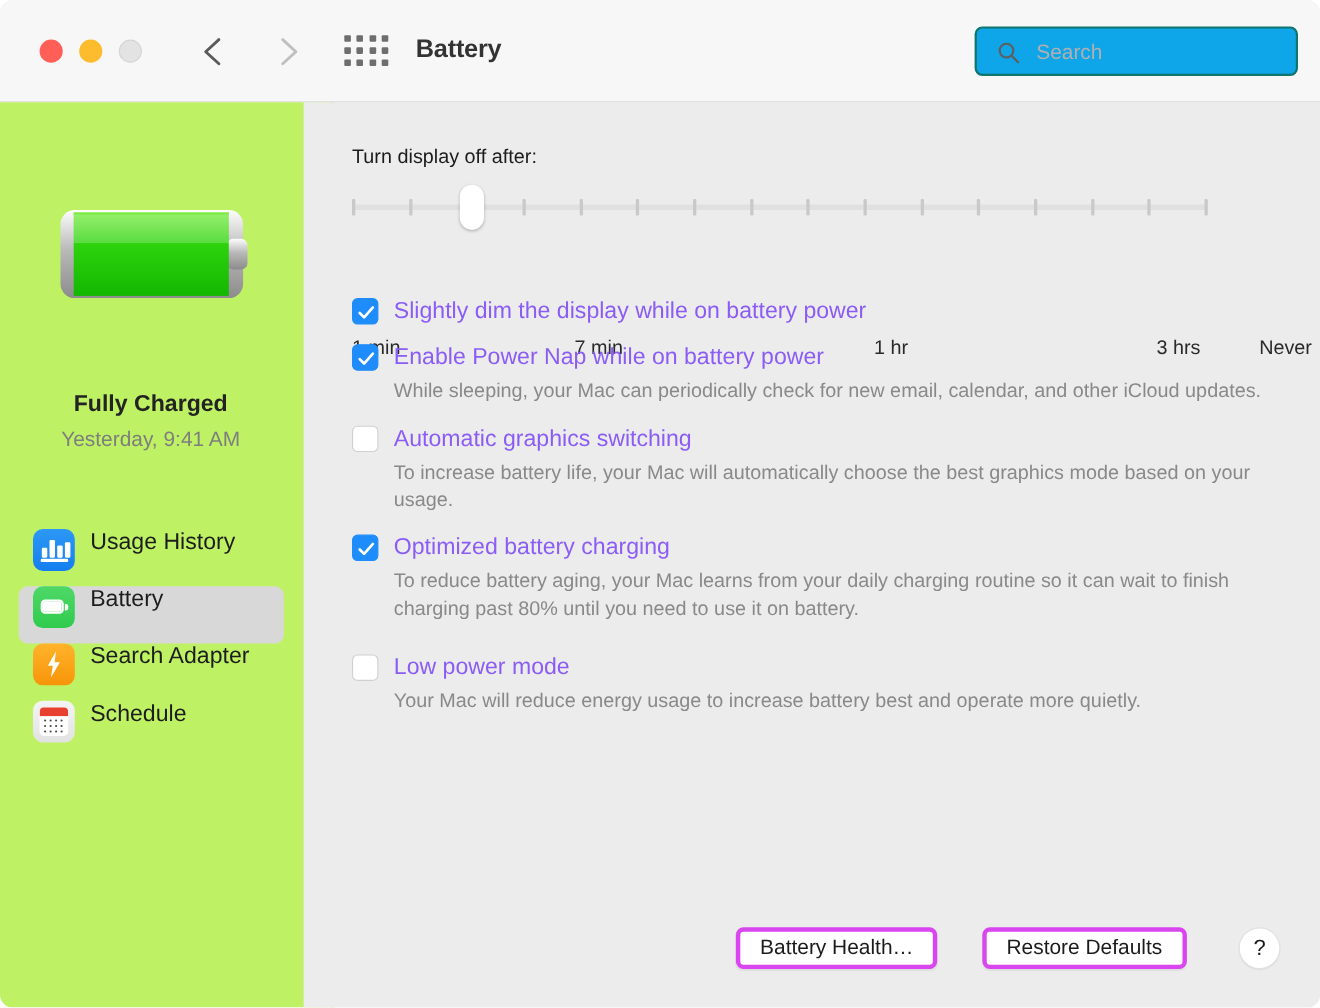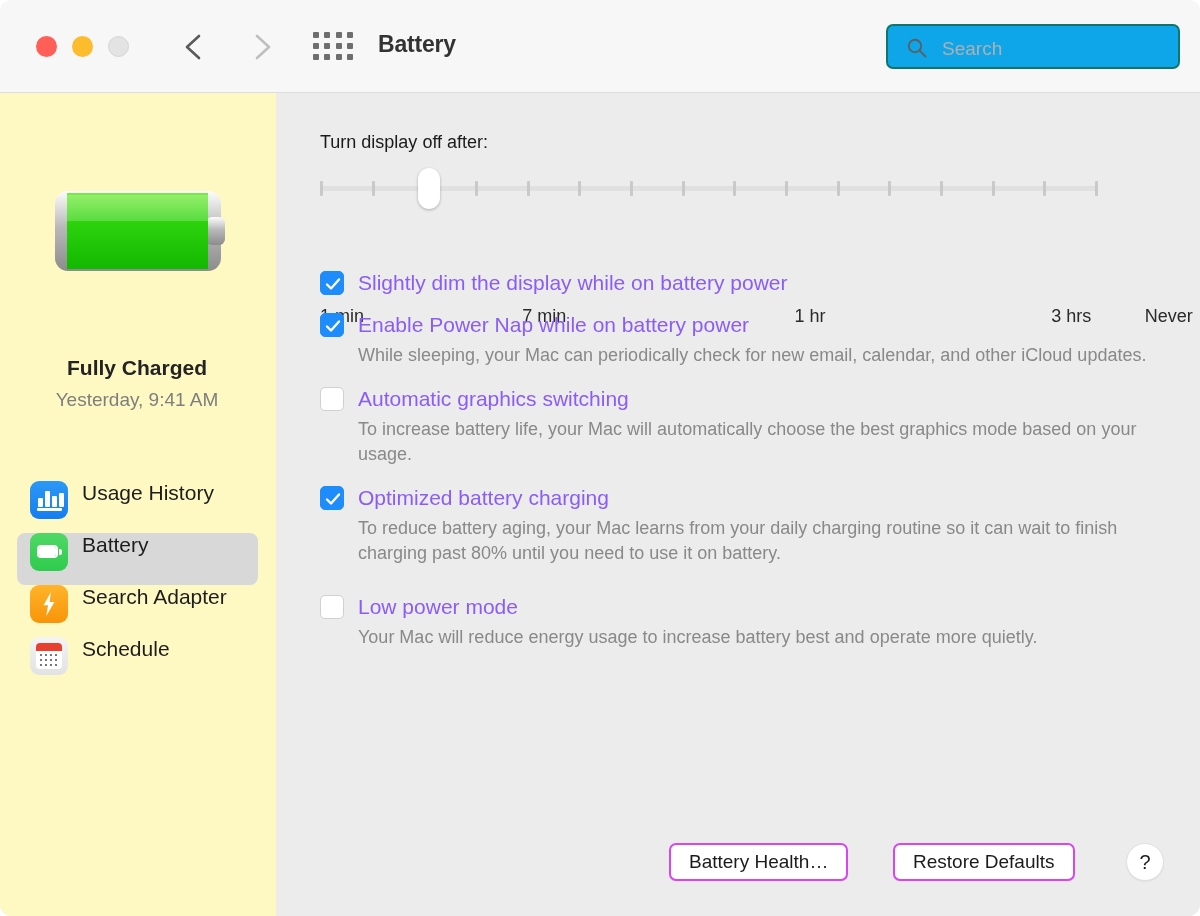--- a/index.html
+++ b/index.html
@@ -112,21 +112,21 @@
     color: #333;
   }
   #search-input::placeholder { color: #B0B0B0; }
 
   
   #sidebar {
     position: absolute;
     left: 0; top: 93px;
     width: 303px;
     height: 823px;
-    background: #fef9c3;
+    background: #bef264;
     border-right: 1px solid #ec4899;
     box-sizing: border-box;
   }
   #battery-hero {
     position: absolute;
     left: 51px;
     top: 92px;
     width: 178px;
     height: 92px;
   }
@@ -286,21 +286,21 @@
   .gap-sm { height: 16px; }
   .gap-xs { height: 10px; }
 
   
   #footer { position: absolute; left: 0; top: 735px; width: 924px; height: 88px; }
   .btn {
     position: absolute;
     top: 15px;
     height: 38px;
     background: #FFFFFF;
-    border: 2px solid #d946ef;
+    border: 4px solid #d946ef;
     border-radius: 7px;
     box-shadow: 0 1px 1px rgba(0,0,0,0.06);
     font-family: "Liberation Sans", sans-serif;
     font-size: 19px;
     color: #1B1B1B;
     box-sizing: border-box;
     cursor: default;
     padding: 0 18px;
   }
   #btn-health { left: 393px; }

